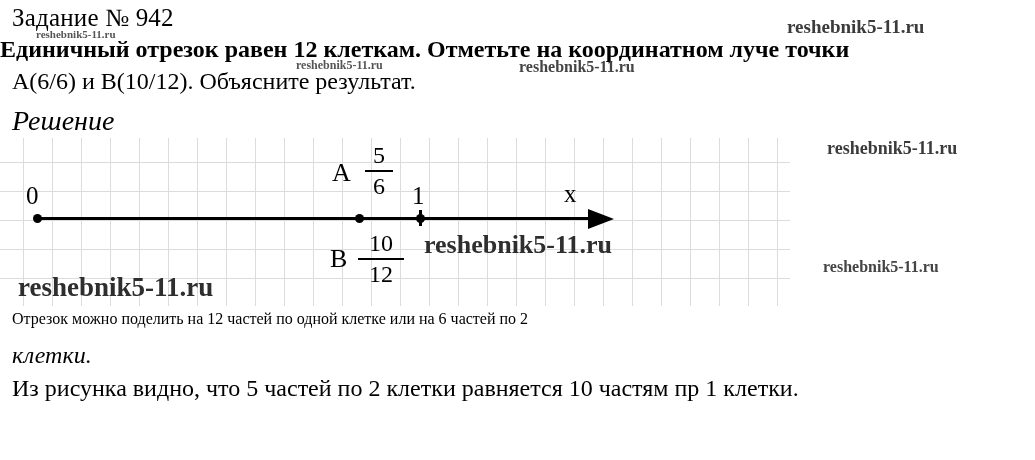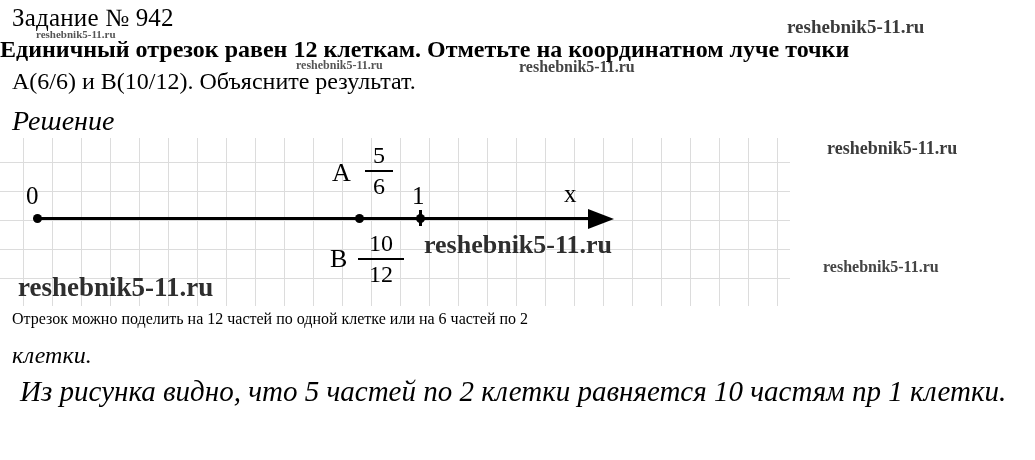--- a/index.html
+++ b/index.html
@@ -151,25 +151,24 @@
   .tail2 {
     position: absolute;
     left: 12px;
     top: 342px;
     font-size: 24px;
     white-space: nowrap;
     font-style: italic;
   }
   .tail3 {
     position: absolute;
-    left: 20px;
+    left: 12px;
     top: 375px;
-    font-size: 29px;
-    white-space: nowrap;
-    font-style: italic;
+    font-size: 24px;
+    white-space: nowrap;
   }
 
   
   .wm {
     position: absolute;
     color: #4a4a4a;
     font-family: "Liberation Serif", serif;
     white-space: nowrap;
     pointer-events: none;
   }

